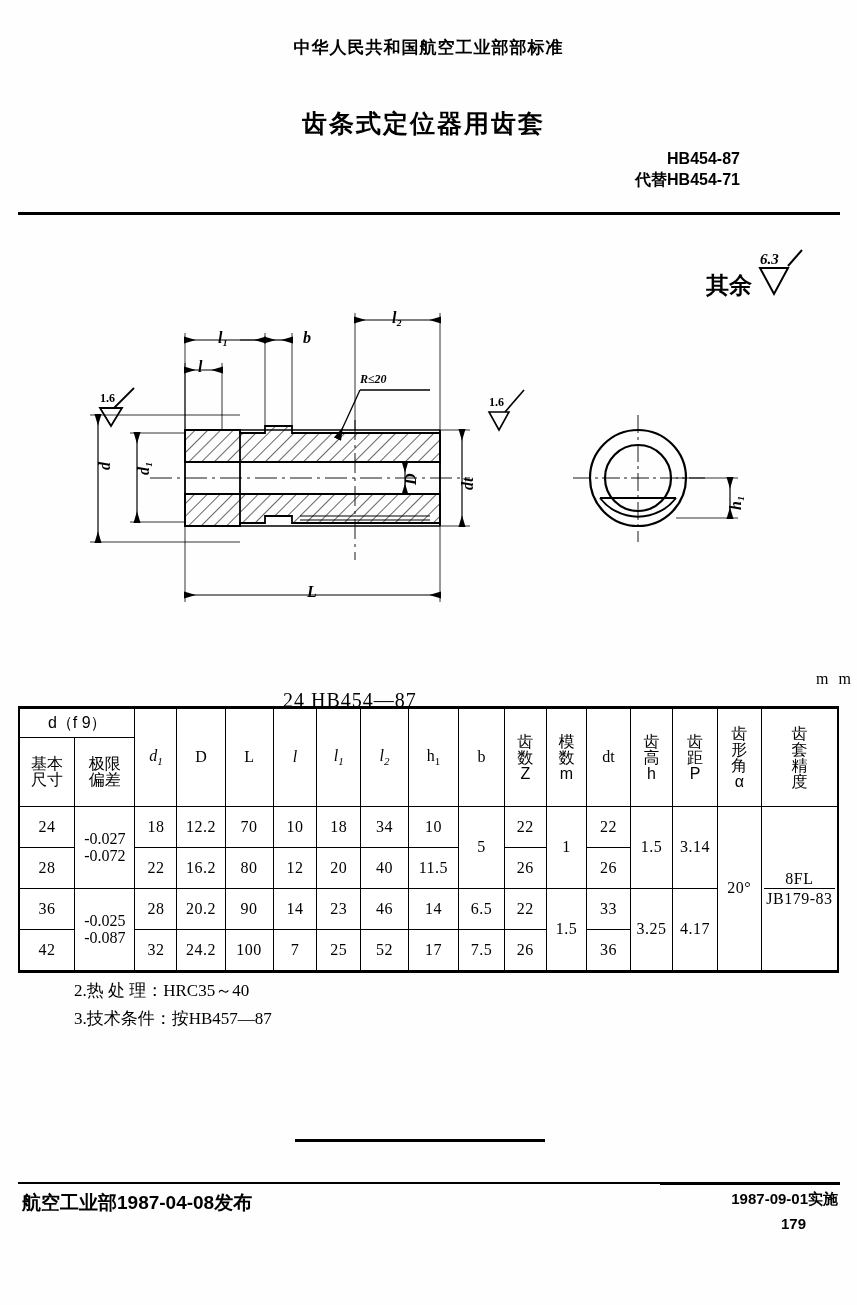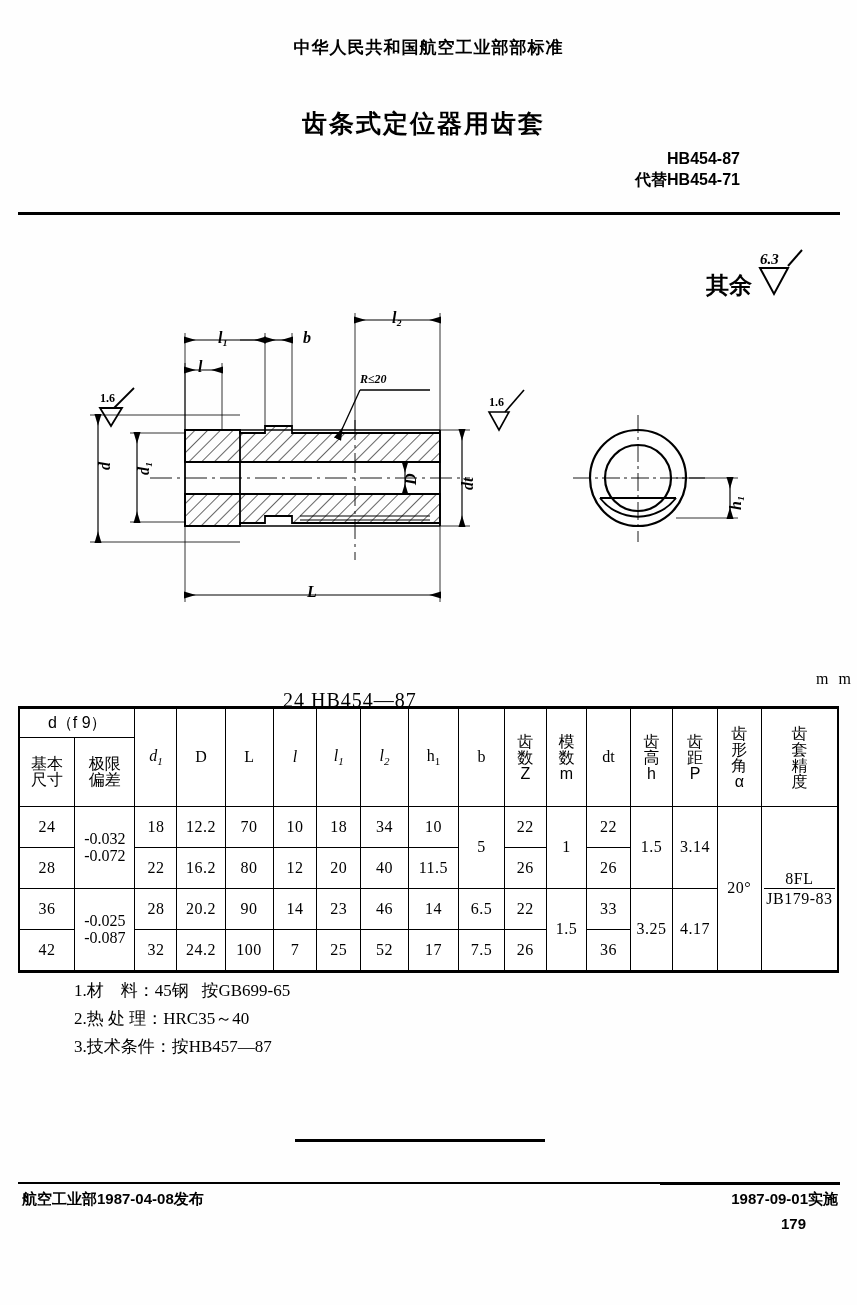--- a/index.html
+++ b/index.html
@@ -177,21 +177,21 @@
     line-height: 28px;
   }
   .note-line { white-space: pre; }
 
   
   .footer-left {
     position: absolute;
     left: 22px; top: 1190px;
     font-family: "Liberation Sans", "DejaVu Sans", sans-serif;
     font-weight: bold;
-    font-size: 15px;
+    font-size: 19px;
   }
   .footer-right {
     position: absolute;
     left: 0; top: 1190px; width: 838px;
     text-align: right;
     font-family: "Liberation Sans", "DejaVu Sans", sans-serif;
     font-weight: bold;
     font-size: 15px;
   }
   .page-no {
@@ -381,21 +381,21 @@
           <div class="stack">基本<br>尺寸</div>
         </td>
         <td style="width:58px;" class="hdr-cn">
           <div class="stack">极限<br>偏差</div>
         </td>
       </tr>
 
       <tr class="body-row">
         <td class="num">24</td>
         <td class="tol" rowspan="2">
-          <div>-0.032</div>
+          <div>-0.027</div>
           <div>-0.072</div>
         </td>
         <td class="num">18</td>
         <td class="num">12.2</td>
         <td class="num">70</td>
         <td class="num">10</td>
         <td class="num">18</td>
         <td class="num">34</td>
         <td class="num">10</td>
         <td class="num" rowspan="2">5</td>
@@ -458,21 +458,20 @@
         <td class="num">17</td>
         <td class="num">7.5</td>
         <td class="num">26</td>
         <td class="num">36</td>
       </tr>
     </tbody>
       </table>
   </div>
 
   <div id="notes">
-    <div class="note-line">1.材    料：45钢   按GB699-65</div>
     <div class="note-line">2.热 处 理：HRC35～40</div>
     <div class="note-line">3.技术条件：按HB457—87</div>
   </div>
 
   <div class="rule-thick" id="rule-mid"></div>
   <div class="rule-thick" id="rule-footer"></div>
   <div class="rule-thick" id="rule-footer2"></div>
   <div class="footer-left">航空工业部1987-04-08发布</div>
   <div class="footer-right">1987-09-01实施</div>
   <div class="page-no">179</div>

